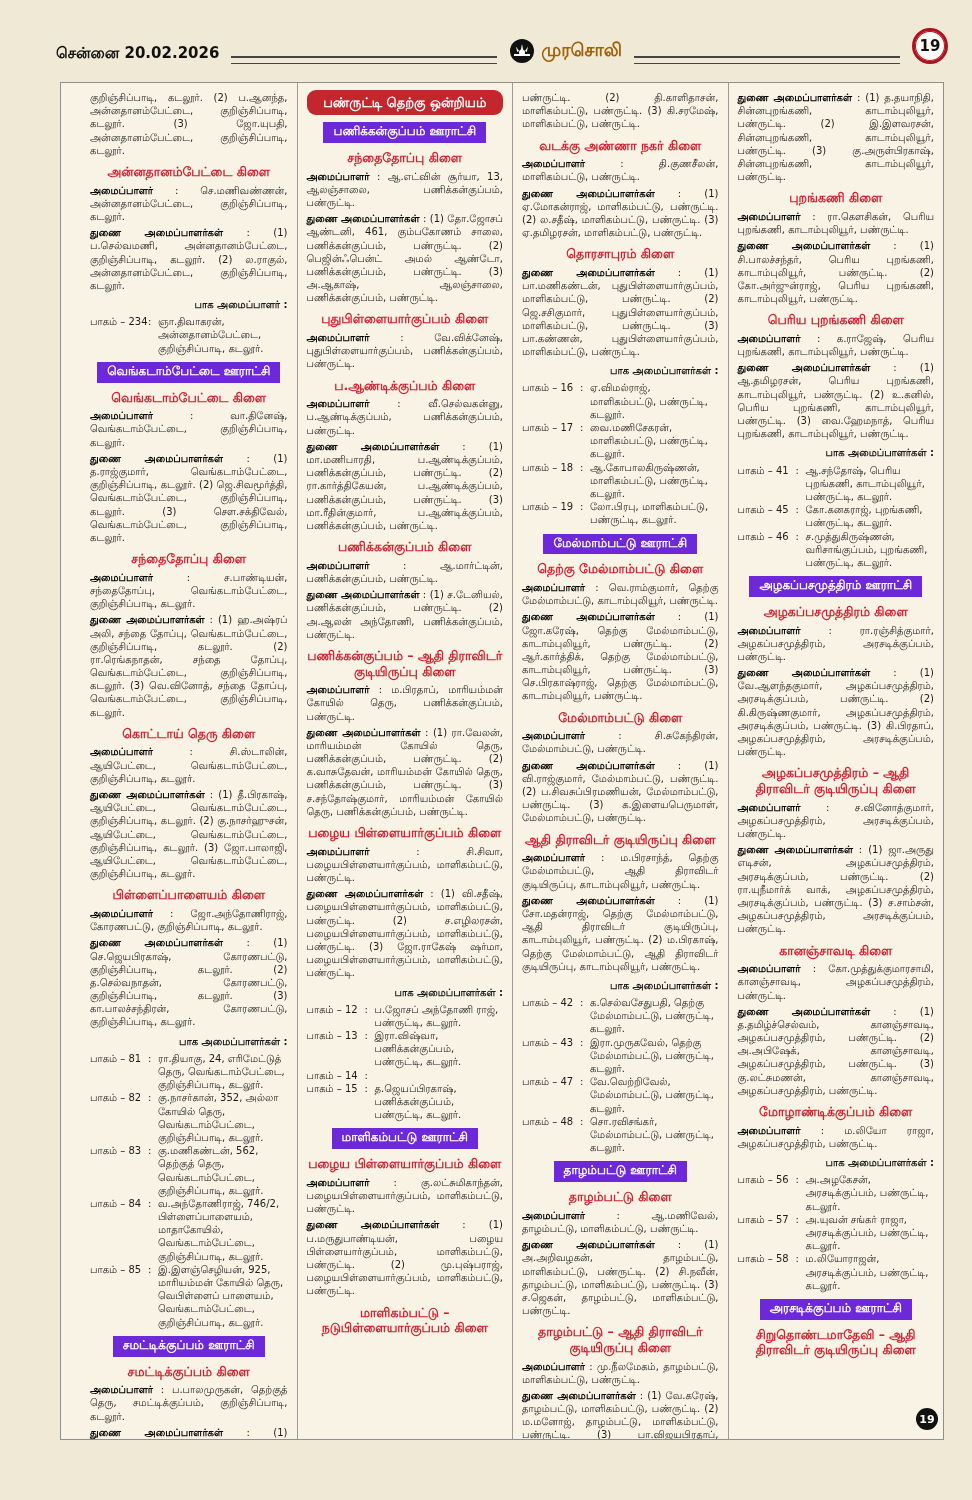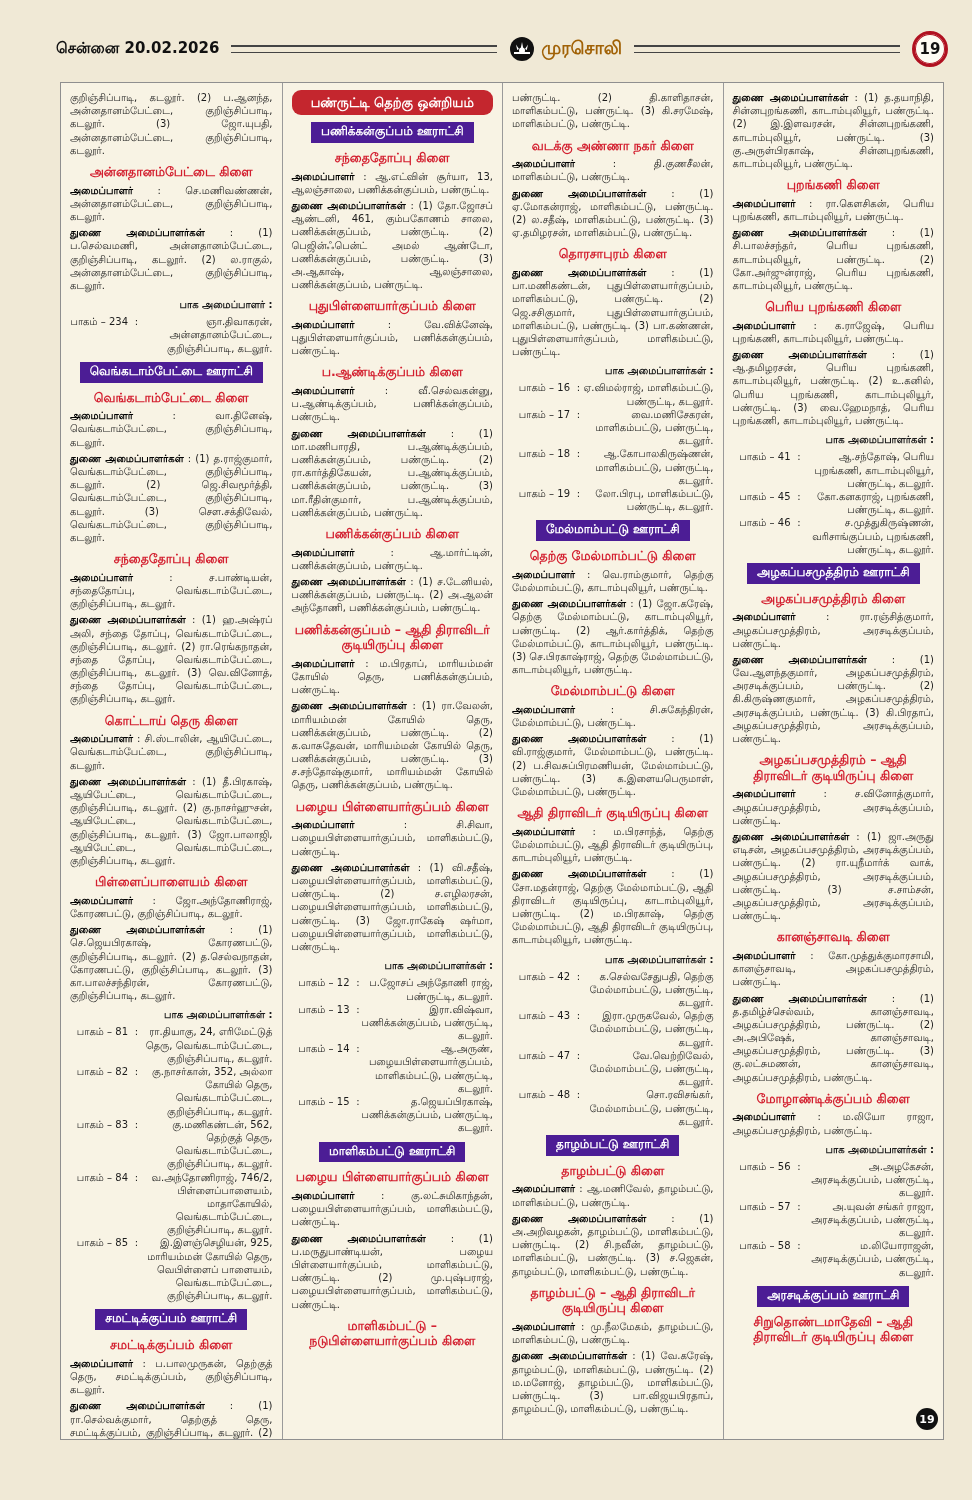--- a/index.html
+++ b/index.html
@@ -5,59 +5,59 @@
   html,body{margin:0;padding:0;}
   .page{
     position:relative;width:972px;height:1500px;
     background:#f0e9d6;
     font-family:"DejaVu Sans","Liberation Sans",sans-serif;
     color:#1c1c1c;overflow:hidden;
   }
   
   .masthead{
     position:absolute;top:34px;left:56px;right:24px;height:30px;
-    display:flex;align-items:center;gap:12px;
+    display:flex;align-items:flex-end;gap:12px;
   }
   .mh-date{font-size:15px;font-weight:bold;color:#111;white-space:nowrap;}
   .mh-rule{flex:1;height:5px;border-top:2px solid #444;border-bottom:1px solid #444;}
   .mh-center{display:flex;align-items:center;gap:6px;white-space:nowrap;}
   .mh-title{font-size:18px;font-weight:bold;color:#a16207;}
   .mh-logo{width:26px;height:26px;}
   .mh-pageno{
     width:30px;height:30px;border-radius:50%;
     border:3px solid #b01020;box-shadow:0 0 0 1px #b01020 inset;
     background:#fdfbf3;display:flex;align-items:center;justify-content:center;
     font-size:15px;font-weight:bold;color:#111;flex:0 0 auto;
   }
   
   .content{
     position:absolute;left:60px;right:28px;top:82px;bottom:60px;
     background:#f8f3e4;border:1px solid #8f8f8f;
-    display:grid;grid-template-columns:1fr 1fr 1fr 1fr;
+    display:grid;grid-template-columns:1fr 1fr 1fr 1fr;padding-left:20px;
   }
   .col{padding:5px 9px 8px 9px;overflow:hidden;font-size:10px;line-height:1.32;}
   .col + .col{border-left:1px solid #9a9a9a;}
   
   .union{
     background:#c4262e;color:#fff;font-weight:bold;font-size:13px;
     text-align:center;padding:4px 2px;margin:2px 0 6px 0;border-radius:9px;
   }
   .panchayat-wrap{text-align:center;margin:7px 0 4px 0;}
   .panchayat{
-    display:inline-block;background:#4c1d95;color:#fff;font-weight:bold;
+    display:inline-block;background:#6d28d9;color:#fff;font-weight:bold;
     font-size:12px;padding:2px 10px 3px 10px;
   }
   .branch{
     color:#d32030;font-weight:bold;font-size:12.5px;text-align:center;
     margin:7px 0 4px 0;line-height:1.25;
   }
   .para{margin:3px 0;text-align:justify;}
   .para b{color:#000;}
   .center-label{font-weight:bold;text-align:right;margin:6px 0 4px 0;}
-  .part{display:flex;margin:0 0;text-align:right;}
+  .part{display:flex;margin:0 0;}
   .part .pnum{flex:0 0 58px;white-space:nowrap;}
   .part .pcolon{flex:0 0 10px;}
   .part .ptext{flex:1;}
   
   .foot-badge{
     position:absolute;right:34px;bottom:70px;width:22px;height:22px;border-radius:50%;
     background:#111;color:#fff;display:flex;align-items:center;justify-content:center;
     font-size:11px;font-weight:bold;
   }
 </style>
@@ -165,21 +165,20 @@
           <span class="ptext">ப.ஜோசப் அந்தோணி ராஜ், பண்ருட்டி, கடலூர்.</span>
         </div>
         <div class="part">
           <span class="pnum">பாகம் – 13</span>
           <span class="pcolon">:</span>
           <span class="ptext">இரா.விஷ்வா, பணிக்கன்குப்பம், பண்ருட்டி, கடலூர்.</span>
         </div>
         <div class="part">
           <span class="pnum">பாகம் – 14</span>
           <span class="pcolon">:</span>
-          <span class="ptext">ஆ.அருண், பழையபிள்ளையார்குப்பம், மாளிகம்பட்டு, பண்ருட்டி, கடலூர்.</span>
         </div>
         <div class="part">
           <span class="pnum">பாகம் – 15</span>
           <span class="pcolon">:</span>
           <span class="ptext">த.ஜெயப்பிரகாஷ், பணிக்கன்குப்பம், பண்ருட்டி, கடலூர்.</span>
         </div>
         <div class="panchayat-wrap"><span class="panchayat">மாளிகம்பட்டு ஊராட்சி</span></div>
         <div class="branch">பழைய பிள்ளையார்குப்பம் கிளை</div>
         <p class="para"><b>அமைப்பாளர்</b> : கு.லட்சுமிகாந்தன், பழையபிள்ளையார்குப்பம், மாளிகம்பட்டு, பண்ருட்டி.</p>
         <p class="para"><b>துணை அமைப்பாளர்கள்</b> : (1) ப.மருதுபாண்டியன், பழைய பிள்ளையார்குப்பம், மாளிகம்பட்டு, பண்ருட்டி. (2) மு.புஷ்பராஜ், பழையபிள்ளையார்குப்பம், மாளிகம்பட்டு, பண்ருட்டி.</p>

